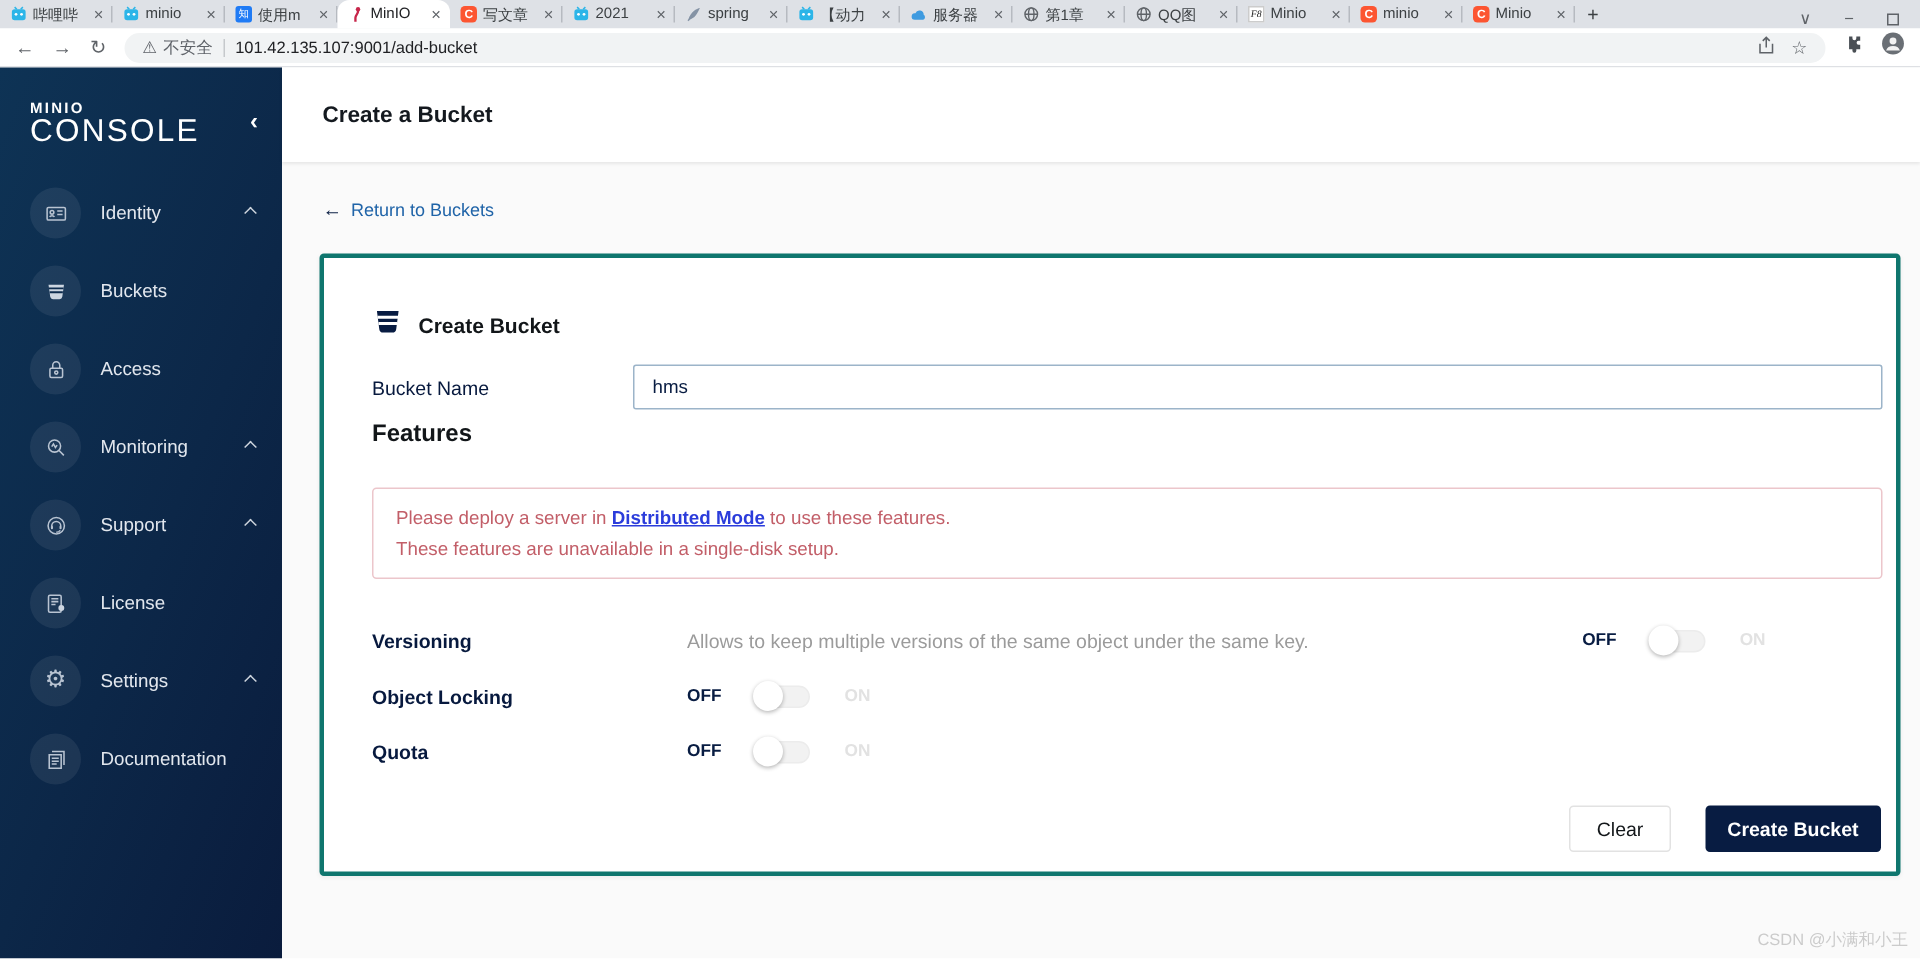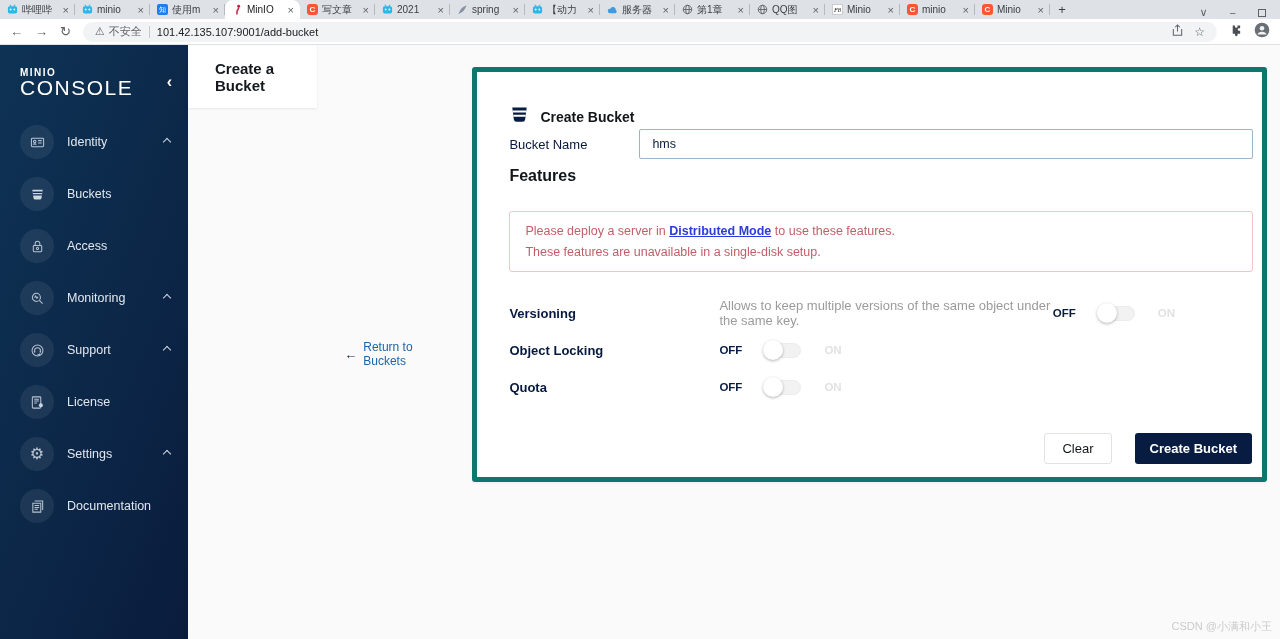--- a/index.html
+++ b/index.html
@@ -53,34 +53,34 @@
   .menu-item { height:52px; display:flex; align-items:center; gap:13px;
     padding:0 18px 0 20px; cursor:pointer; }
   .micon { width:34px; height:34px; border-radius:50%; background:rgba(255,255,255,.07);
     display:flex; align-items:center; justify-content:center; flex:0 0 auto; }
   .micon svg { stroke:#b9c4d2; fill:none; stroke-width:1.1; }
   .micon .glyph { color:#b9c4d2; font-size:16px; line-height:1; }
   .mlabel { font-size:12.5px; color:#e2e7ee; }
   .chev-up { margin-left:auto; width:6px; height:6px; border-left:1.5px solid #cfd6df;
     border-top:1.5px solid #cfd6df; transform:rotate(45deg); }
 
-  .main { flex:1; background:#fafafa; position:relative; display:flex; flex-direction:row; }
+  .main { flex:1; background:#fafafa; position:relative; display:flex; flex-direction:column; }
   .page-header { height:63px; background:#fff; box-shadow:0 1px 2px rgba(0,0,0,.08);
     display:flex; align-items:center; padding-left:27px; }
   .page-title { font-size:15px; font-weight:bold; color:#14191f; }
   .back-row { margin:24px 0 0 27px; font-size:12px; display:flex; align-items:center; gap:6px; }
   .back-arrow { color:#081C42; font-size:13px; }
   .back-link { color:#2064a8; cursor:pointer; }
 
   .card { margin:22px 13px 0 25px; height:415px; background:#fff;
-    border:5px solid #0f766e; border-radius:3px; box-shadow:0 1px 3px rgba(0,0,0,.05);
+    border:3px solid #0f766e; border-radius:3px; box-shadow:0 1px 3px rgba(0,0,0,.05);
     padding:0 9px 0 32px; position:relative; }
   .section-head { margin-top:32px; display:flex; align-items:center; gap:10px; }
   .section-title { font-size:14px; font-weight:bold; color:#121619; }
-  .name-row { margin-top:0; display:flex; align-items:center; }
+  .name-row { margin-top:13px; display:flex; align-items:center;gap:44px; }
   .name-label { width:130px; font-size:13px; color:#07193E; }
   .name-input { flex:1; height:30px; border:1px solid #9cb4c9; border-radius:2px;
     padding-left:12px; font-size:12.5px; color:#081C42; outline:none;
     font-family:"Liberation Sans",sans-serif; }
   .features-title { margin-top:8px; font-size:16px; font-weight:bold; color:#121619; }
   .warning { margin-top:26px; border:1px solid #ecc6cb; border-radius:3px;
     padding:9px 15px; font-size:12.5px; color:#c25e68; line-height:1.65; }
   .warn-link { color:#2b3cdb; font-weight:bold; text-decoration:underline; cursor:pointer; }
   .feature-row { display:flex; align-items:center; height:30px; margin-top:7px; }
   .feature-row.first { margin-top:26px; }

